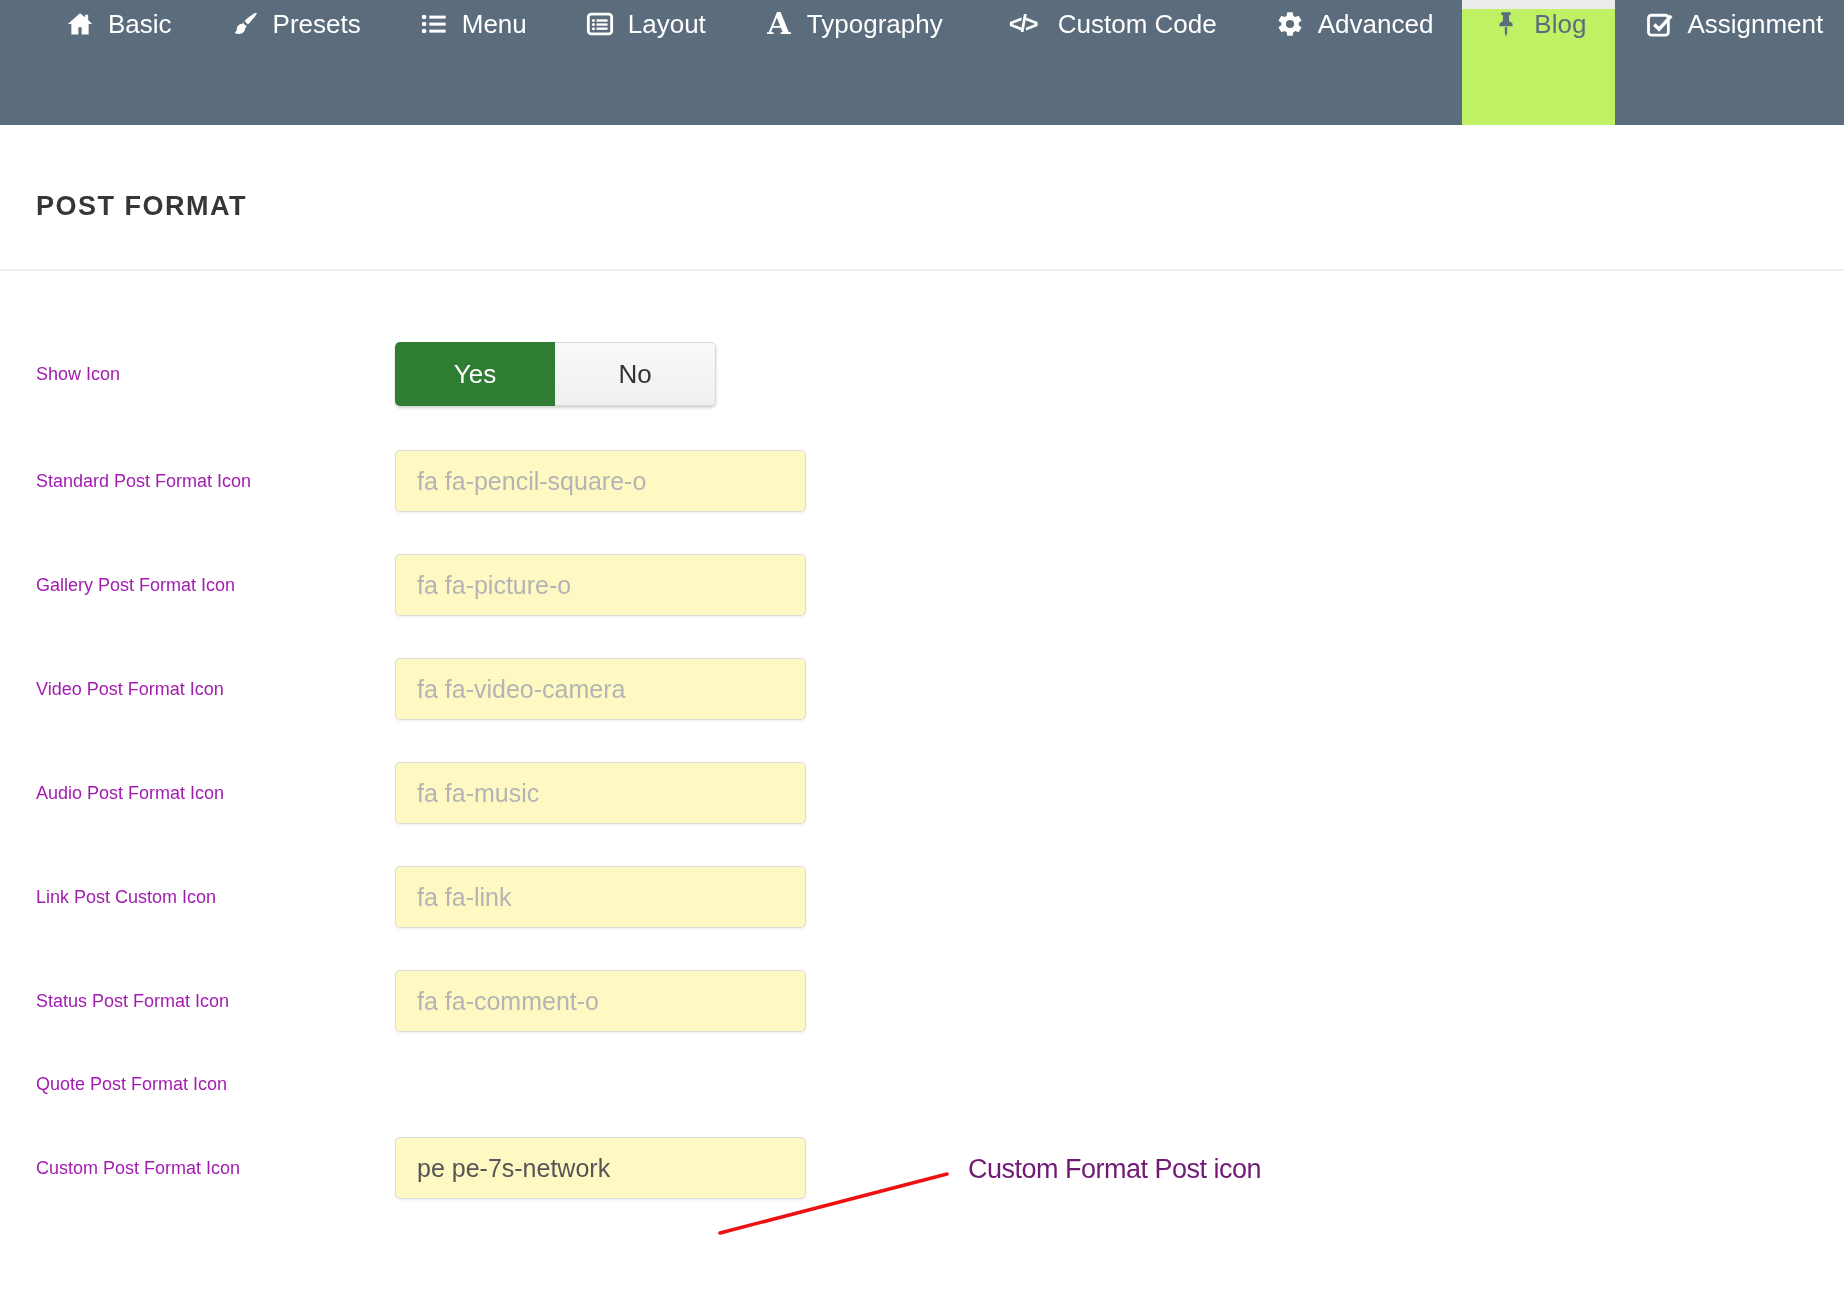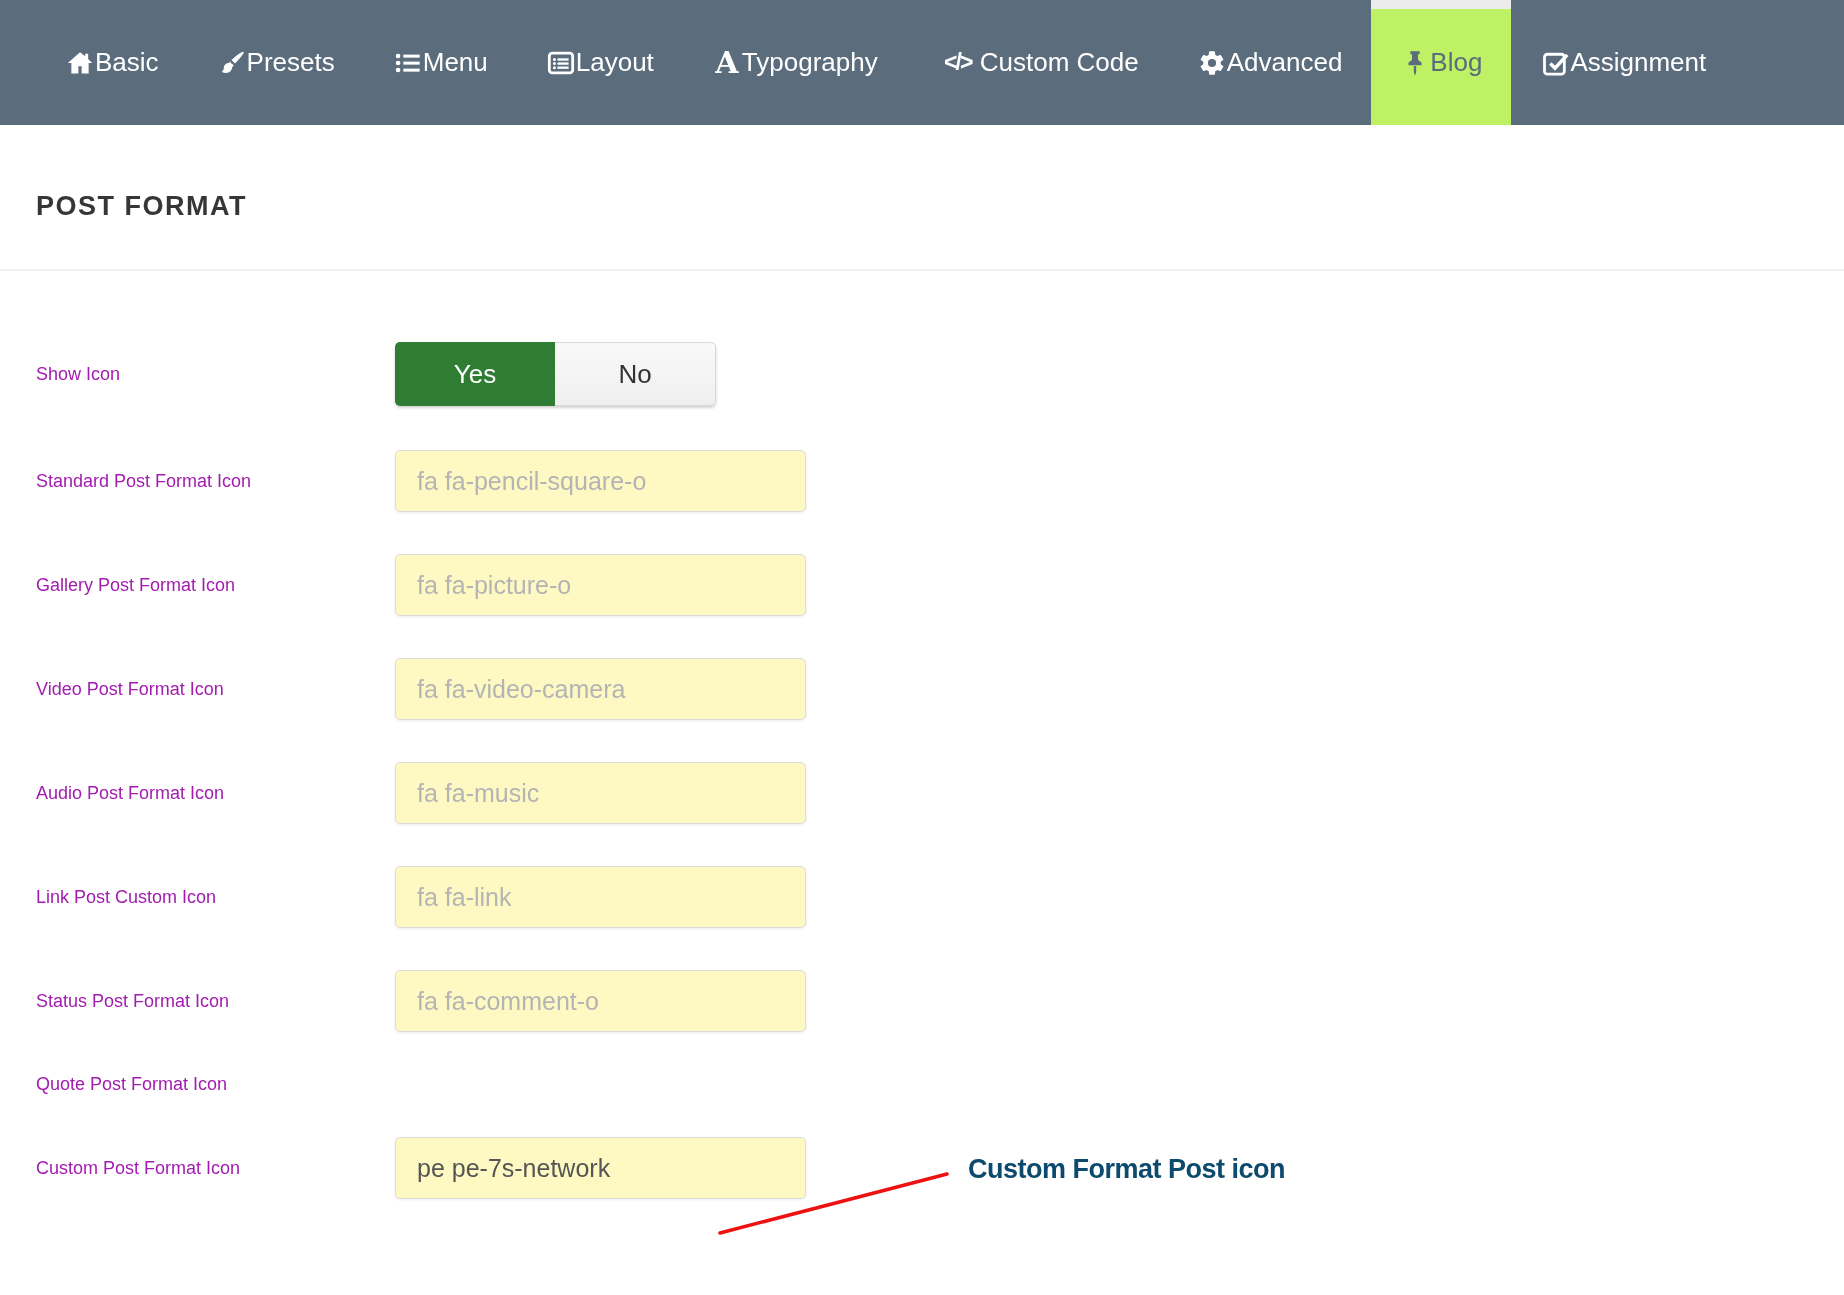--- a/index.html
+++ b/index.html
@@ -3,21 +3,21 @@
 <meta charset="utf-8">
 <style>
   * { margin:0; padding:0; box-sizing:border-box; }
   html,body { background:#fff; }
   body { font-family:"Liberation Sans", sans-serif; }
   .page { position:relative; width:1844px; height:1295px; background:#fff; overflow:hidden; }
 
   
   .nav { position:absolute; top:0; left:0; width:100%; height:125px;
          background:#5b6c7c; display:flex; align-items:stretch; }
-  .nav-item { display:flex; align-items:center; padding:9px 29px;
+  .nav-item { display:flex; align-items:flex-start; gap:13px; padding:9px 29px;
               color:#fff; font-size:26px; cursor:pointer; white-space:nowrap; }
   .nav-item:first-child { margin-left:36px; }
   .nav-item.active { background:#bef264; color:#5b6c7c;
                      box-shadow: inset 0 9px 0 0 #ececec; }
   .nicon { display:inline-flex; align-items:center; justify-content:center;
            width:30px; height:30px; }
   .nicon svg { width:28px; height:28px; display:block; }
   .serif-a { font-family:"DejaVu Serif", serif; font-weight:bold; font-size:30px; line-height:1; }
   .code-glyph { font-size:23px; font-weight:bold; letter-spacing:-2px; }
 
@@ -41,21 +41,21 @@
   .toggle .opt.unselected { background:linear-gradient(#f9f9f9,#efefef); color:#333;
                  border:1px solid #d9d9d9; border-left:none; border-radius:0 5px 5px 0; }
 
   .row input { width:411px; height:62px; border:1px solid #dcdcdc; border-radius:5px;
                padding:0 21px; font-size:25px; color:#555; background:#fef9c3;
                font-family:inherit; box-shadow:0 1px 3px rgba(0,0,0,.07); outline:none; }
   .row input::placeholder { color:#b4b4b4; opacity:1; }
 
   
   .annotation-text { position:absolute; left:968px; top:1154px; font-size:27px;
-                     font-weight:bold; color:#0c4a6e; letter-spacing:-0.5px; }
+                     font-weight:normal; color:#701a75; letter-spacing:-0.5px; }
   .annotation-line { position:absolute; left:700px; top:1150px; width:270px; height:100px;
                      pointer-events:none; }
 </style>
 </head>
 <body>
 
 <div class="page">
 
   <nav class="nav">
 

